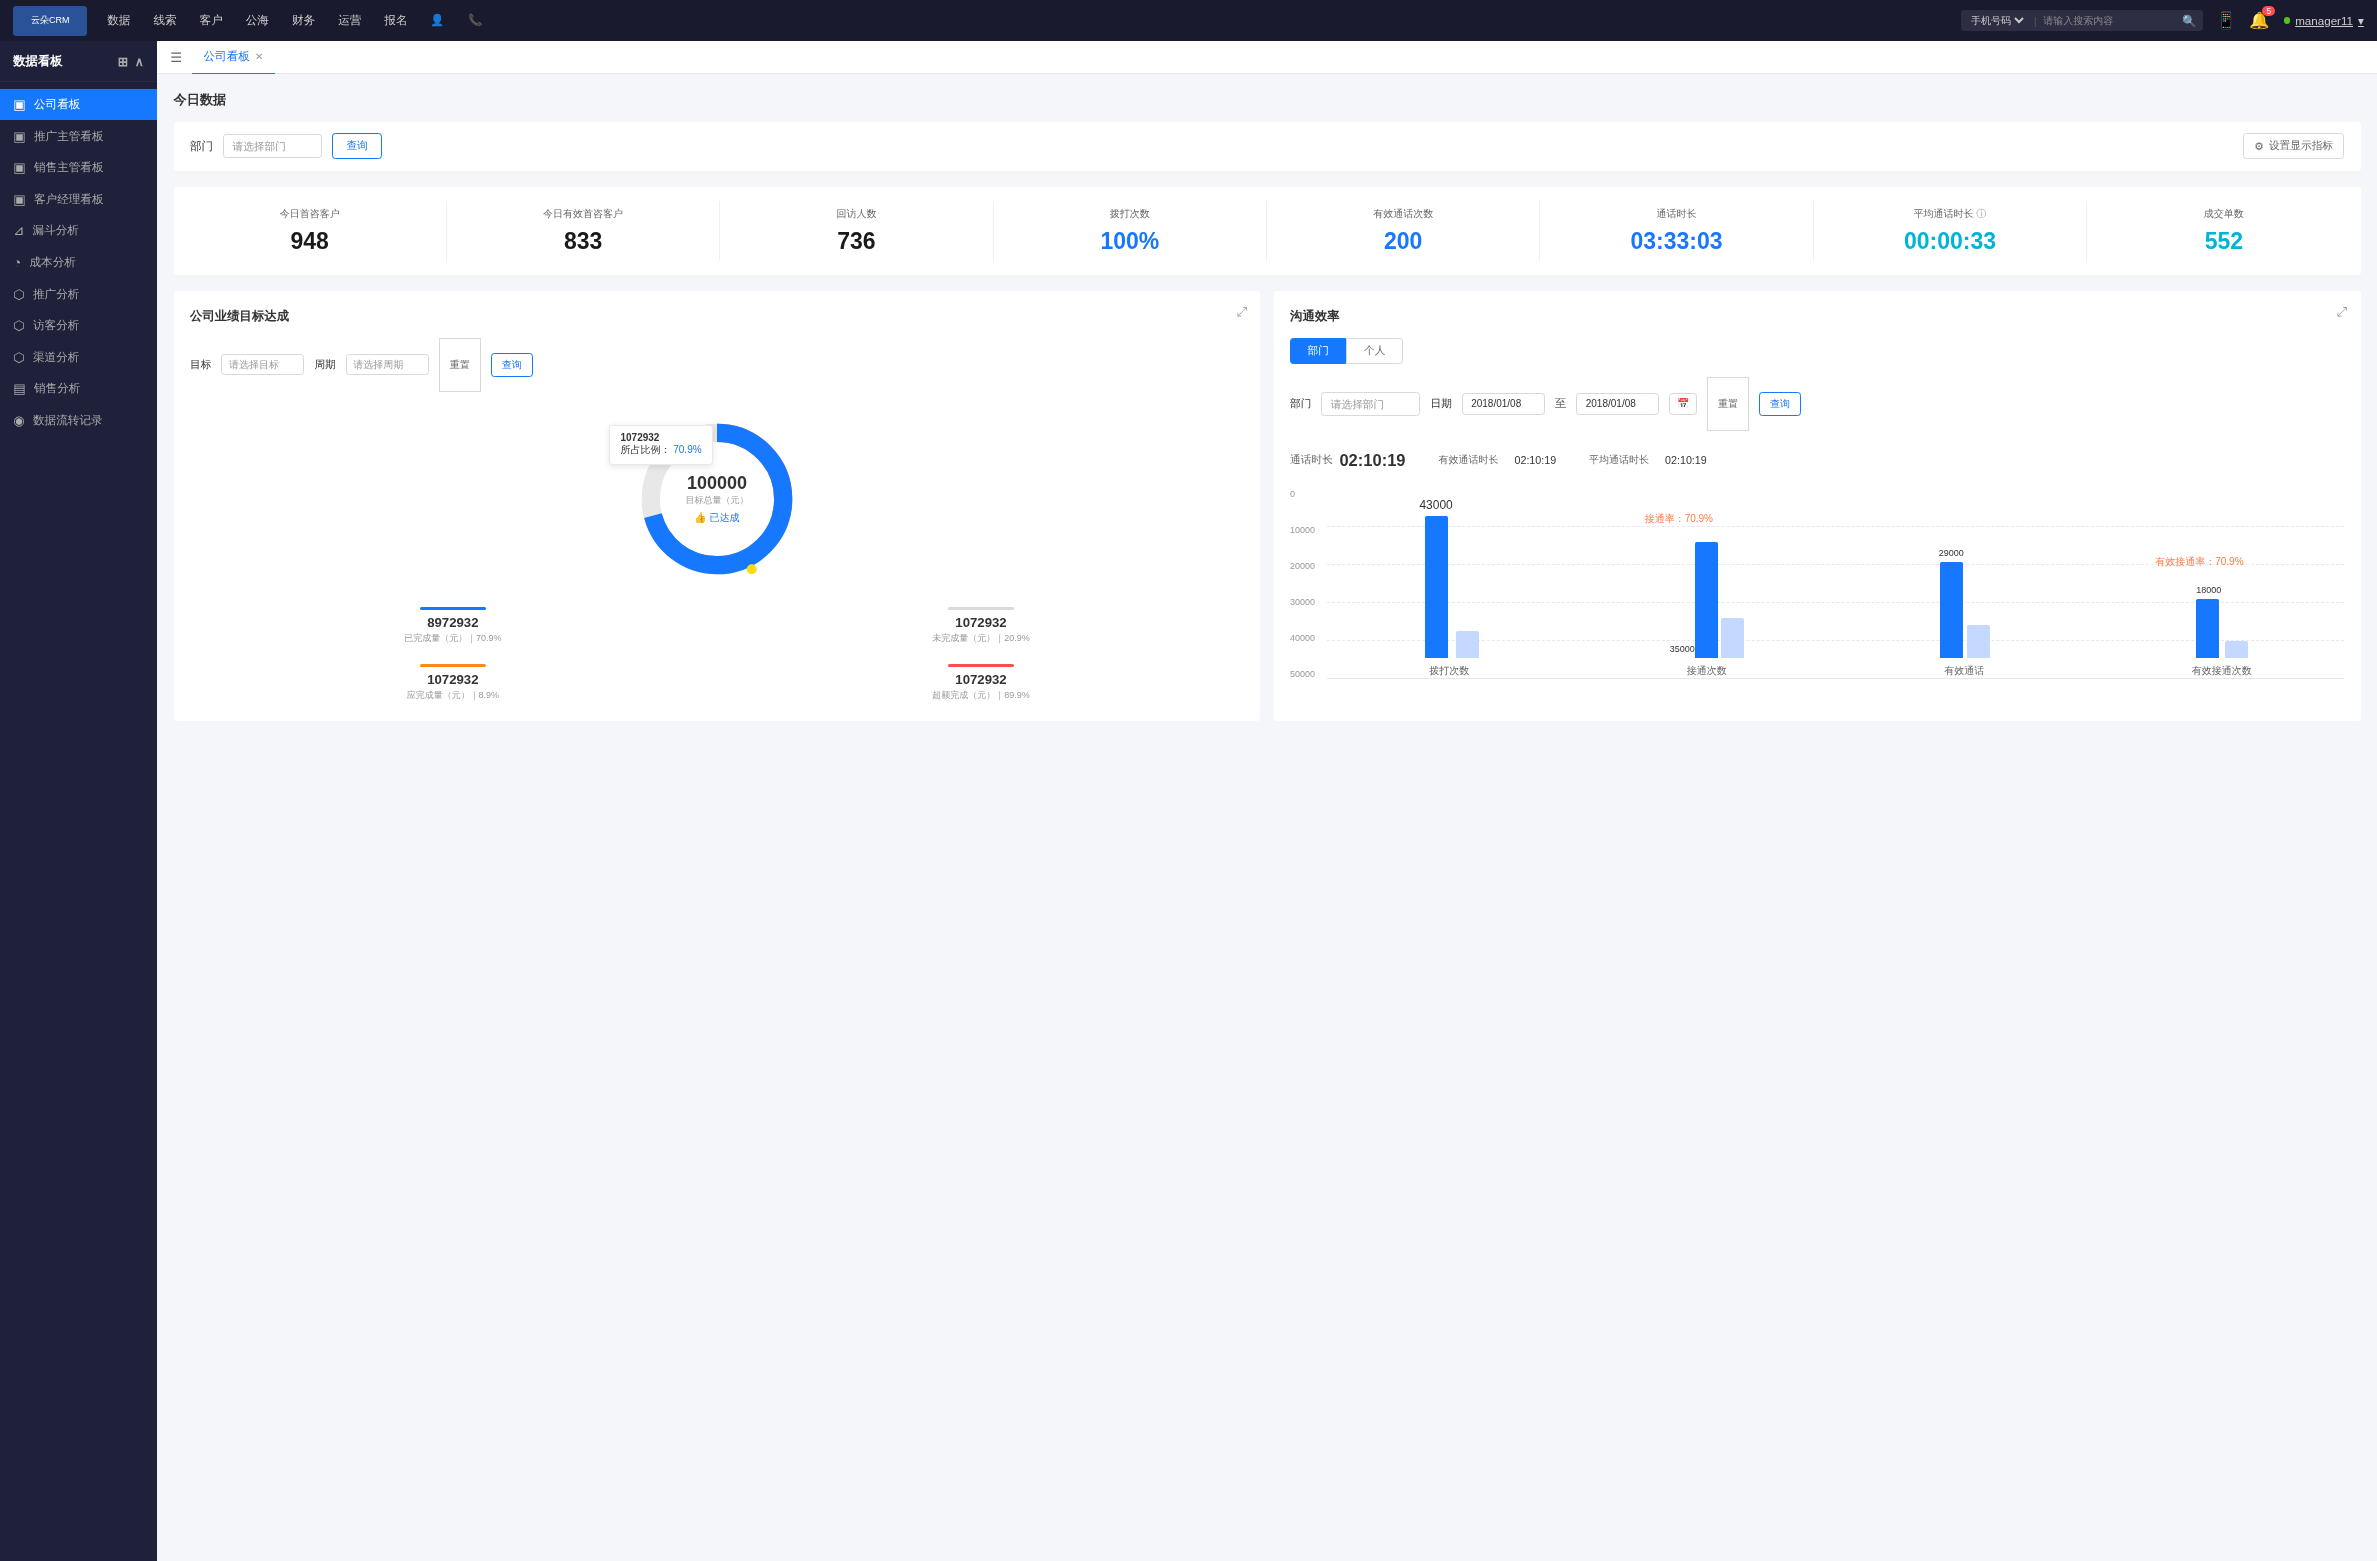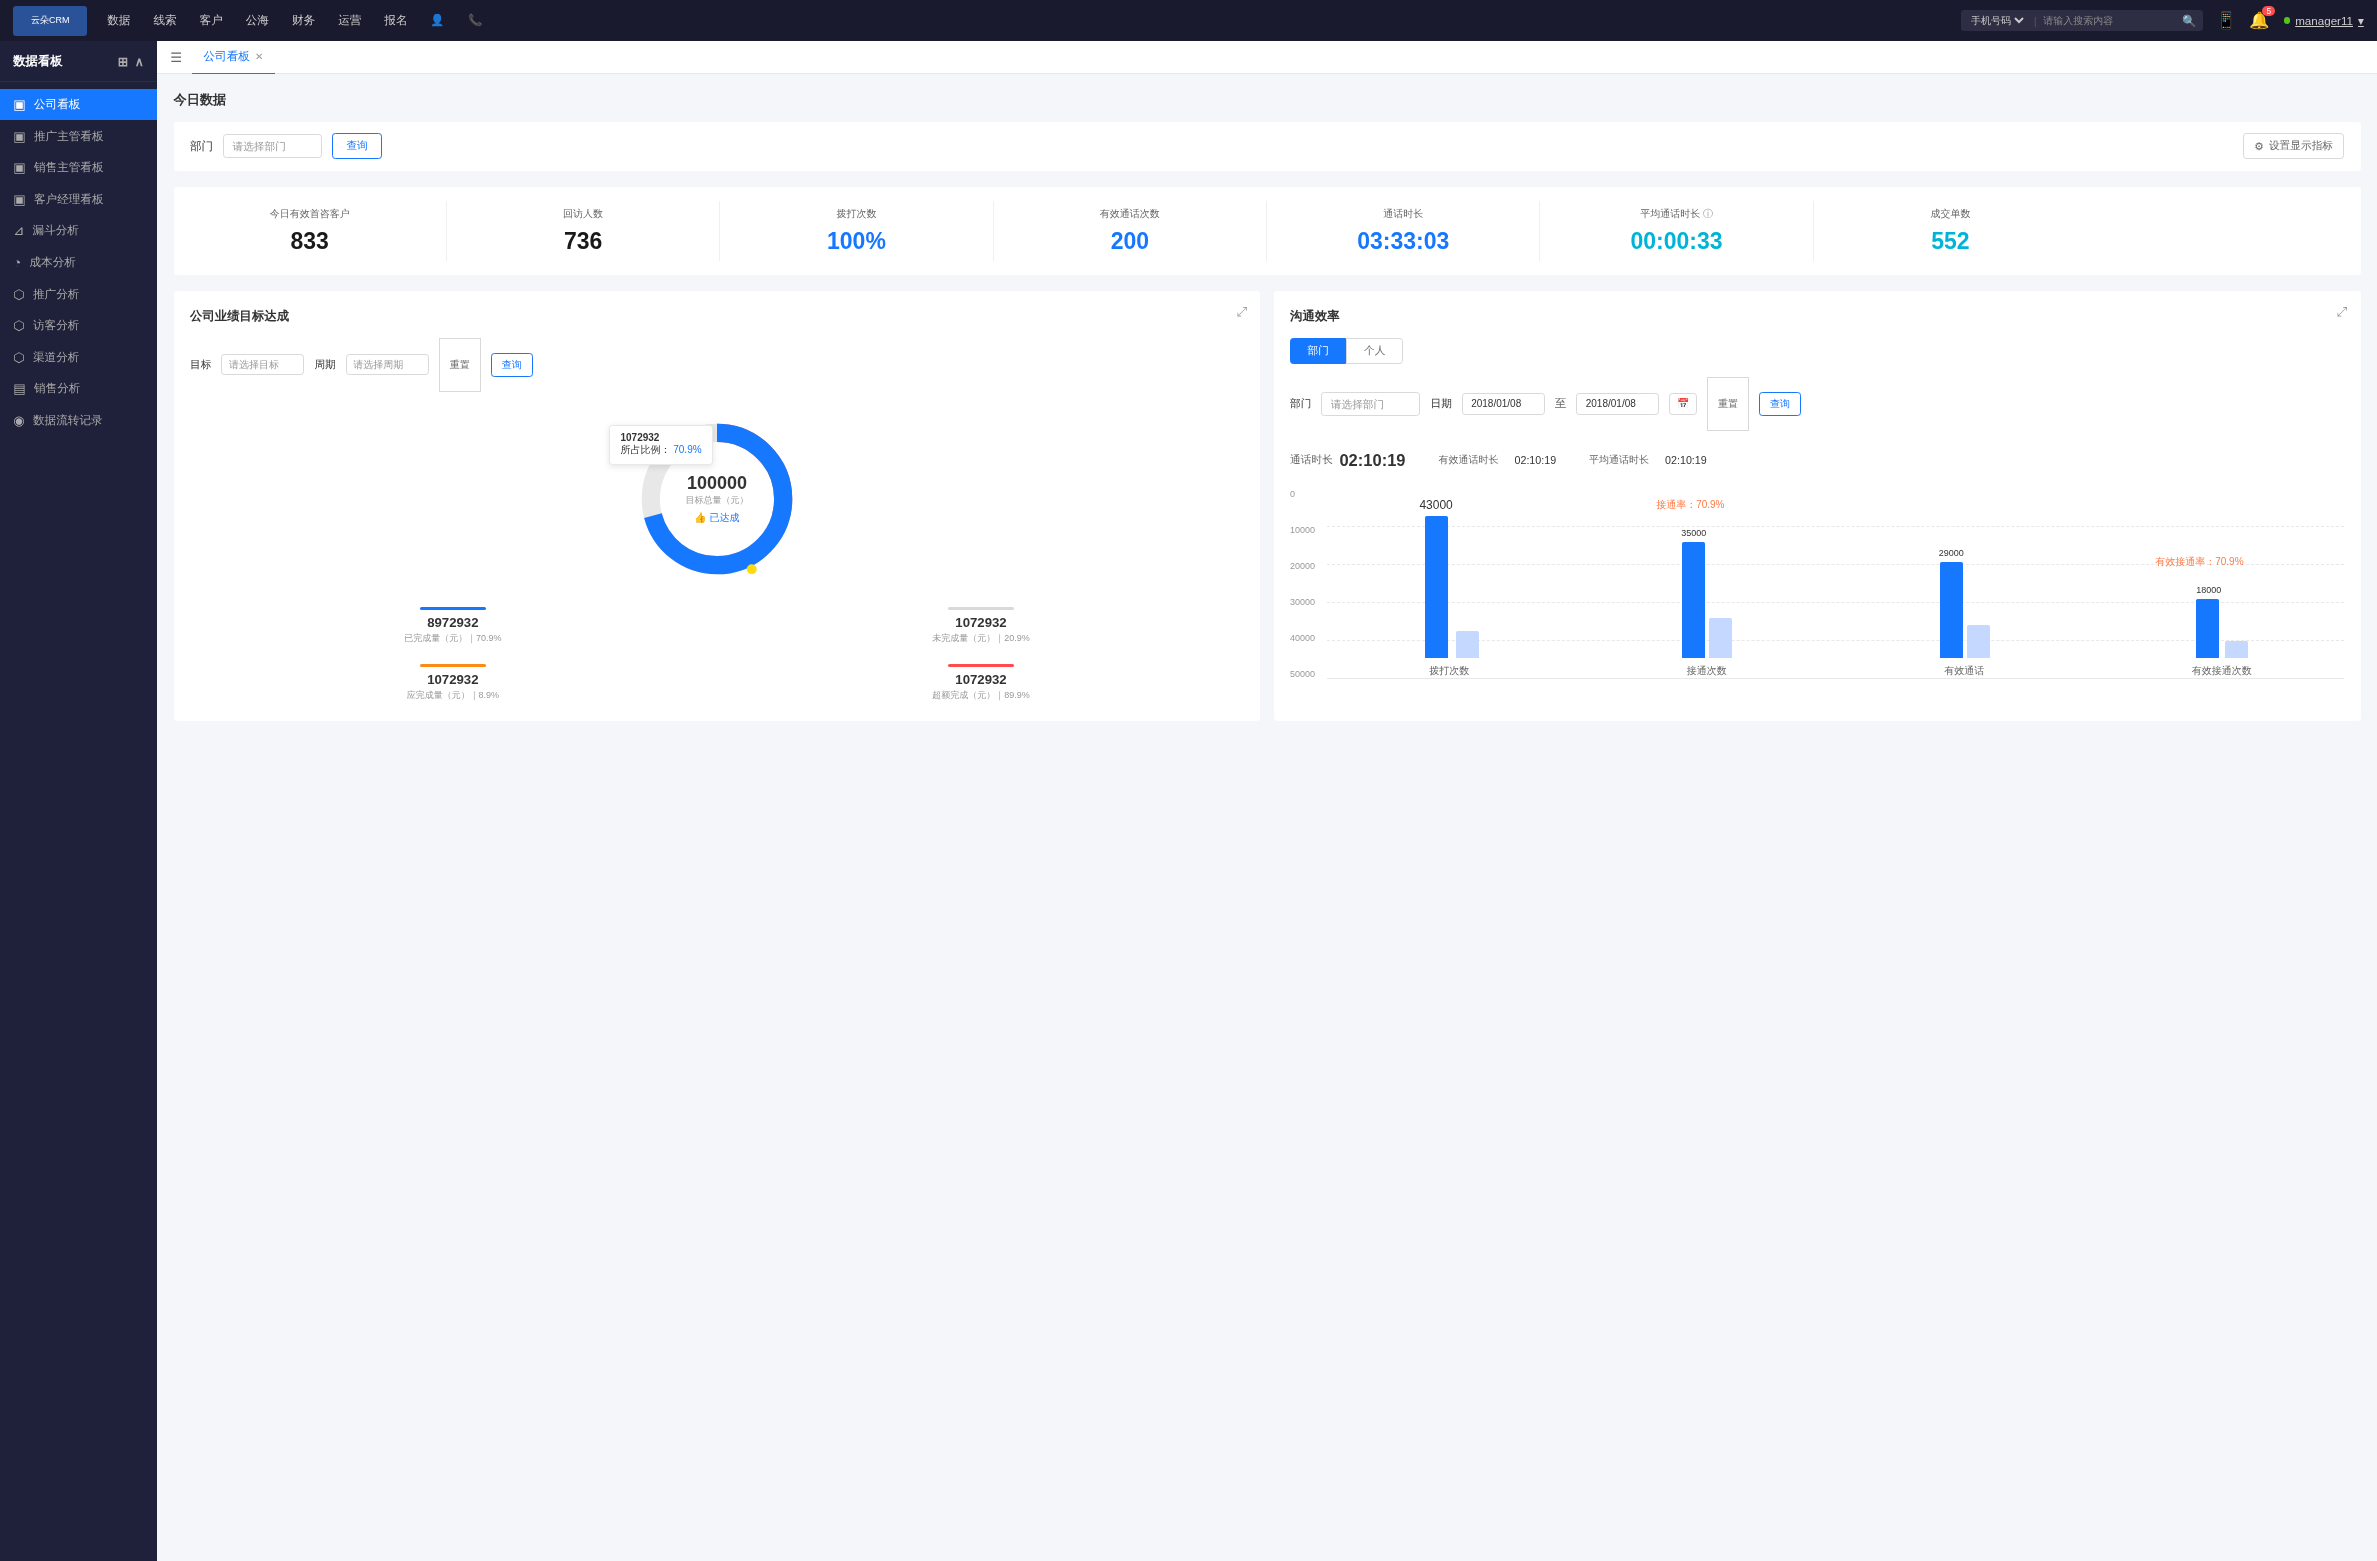--- a/index.html
+++ b/index.html
@@ -683,20 +683,24 @@
           <button class="btn-primary">查询</button>
         </div>
         <button class="btn-settings">
           <span>⚙</span>
           <span>设置显示指标</span>
         </button>
       </div>
 
       <div class="stats-row">
         <div class="stat-item">
+          <div class="stat-label">今日首咨客户</div>
+          <div class="stat-value black">948</div>
+        </div>
+        <div class="stat-item">
           <div class="stat-label">今日有效首咨客户</div>
           <div class="stat-value black">833</div>
         </div>
         <div class="stat-item">
           <div class="stat-label">回访人数</div>
           <div class="stat-value black">736</div>
         </div>
         <div class="stat-item">
           <div class="stat-label">拨打次数</div>
           <div class="stat-value blue">100%</div>
@@ -863,21 +867,21 @@
                     <span style="font-size:9px;color:#333;margin-bottom:3.3px">&nbsp;</span>
                     <div class="bar" style="width:23px;height:26.4px;background:#c5d8ff;"></div>
                   </div>
                 </div>
                 <div class="bar-x-label">拨打次数</div>
               </div>
 
               <div class="bar-group">
                 <div style="position:relative">
                   <div class="bar-pair">
-                    <div style="position:relative;display:flex;flex-direction:column;align-items:center">
+                    <div style="position:relative;display:flex;flex-direction:row;align-items:flex-end">
                       <span style="font-size:9px;color:#333;margin-bottom:3.3px">35000</span>
                       <div class="bar" style="width:23px;height:116px;background:#1677ff;"></div>
                     </div>
                     <div style="position:relative;display:flex;flex-direction:column;align-items:center">
                       <span style="font-size:9px;color:#333;margin-bottom:3.3px">&nbsp;</span>
                       <div class="bar" style="width:23px;height:40px;background:#c5d8ff;"></div>
                     </div>
                   </div>
                   <div style="position:absolute;top:-30px;left:-25px;font-size:10px;color:#ff7a45;white-space:nowrap">接通率：70.9%</div>
                 </div>

